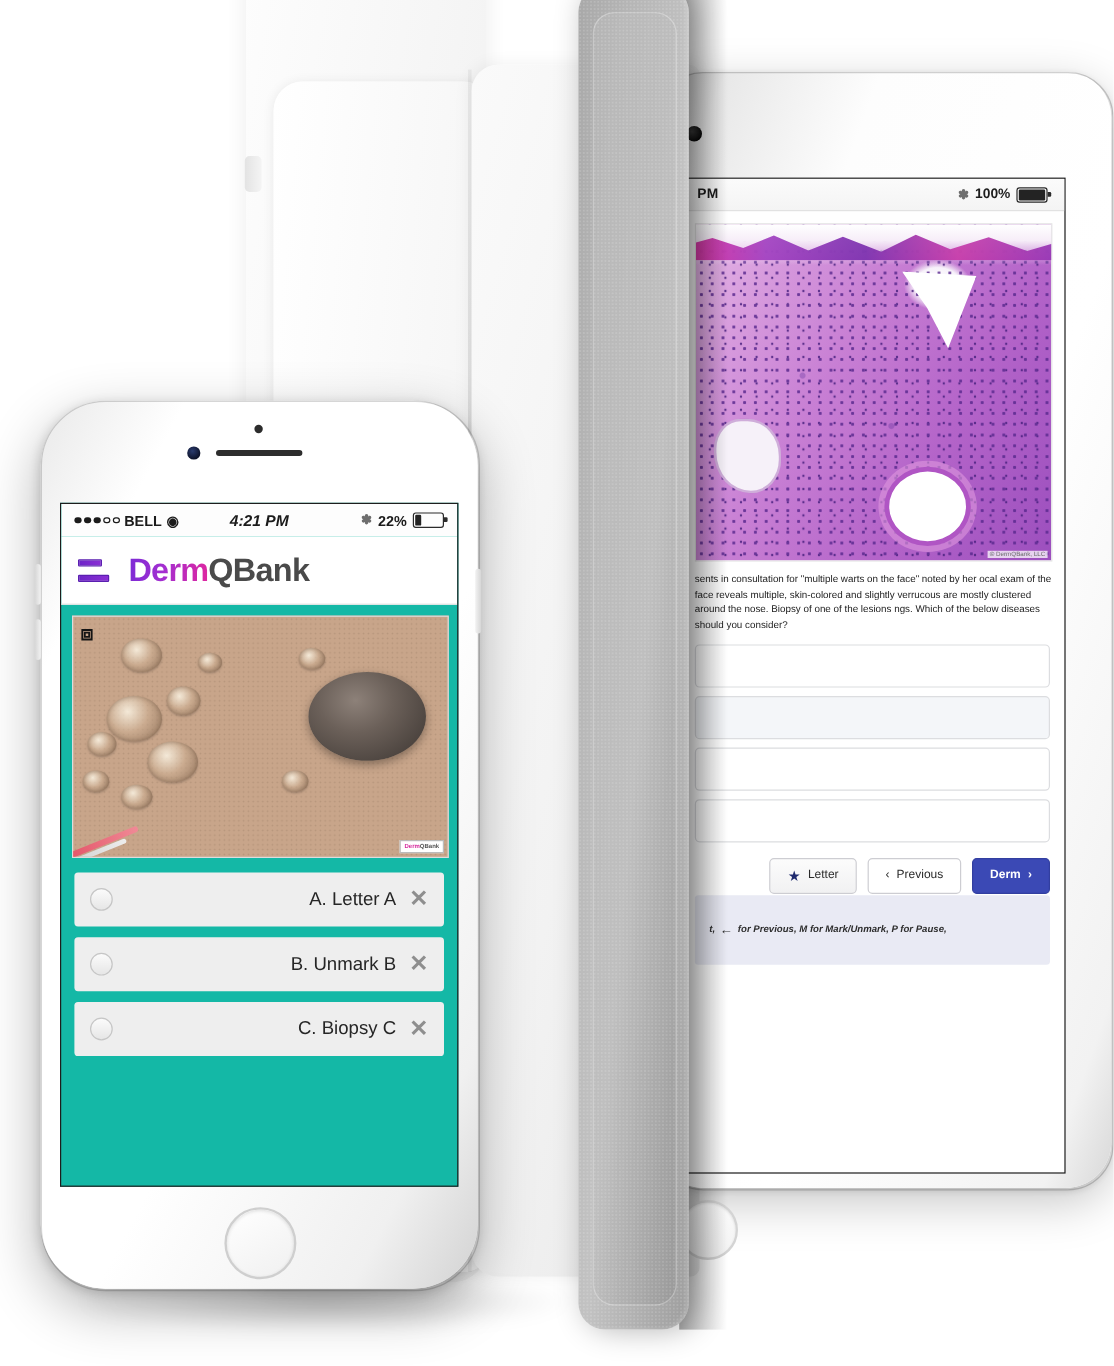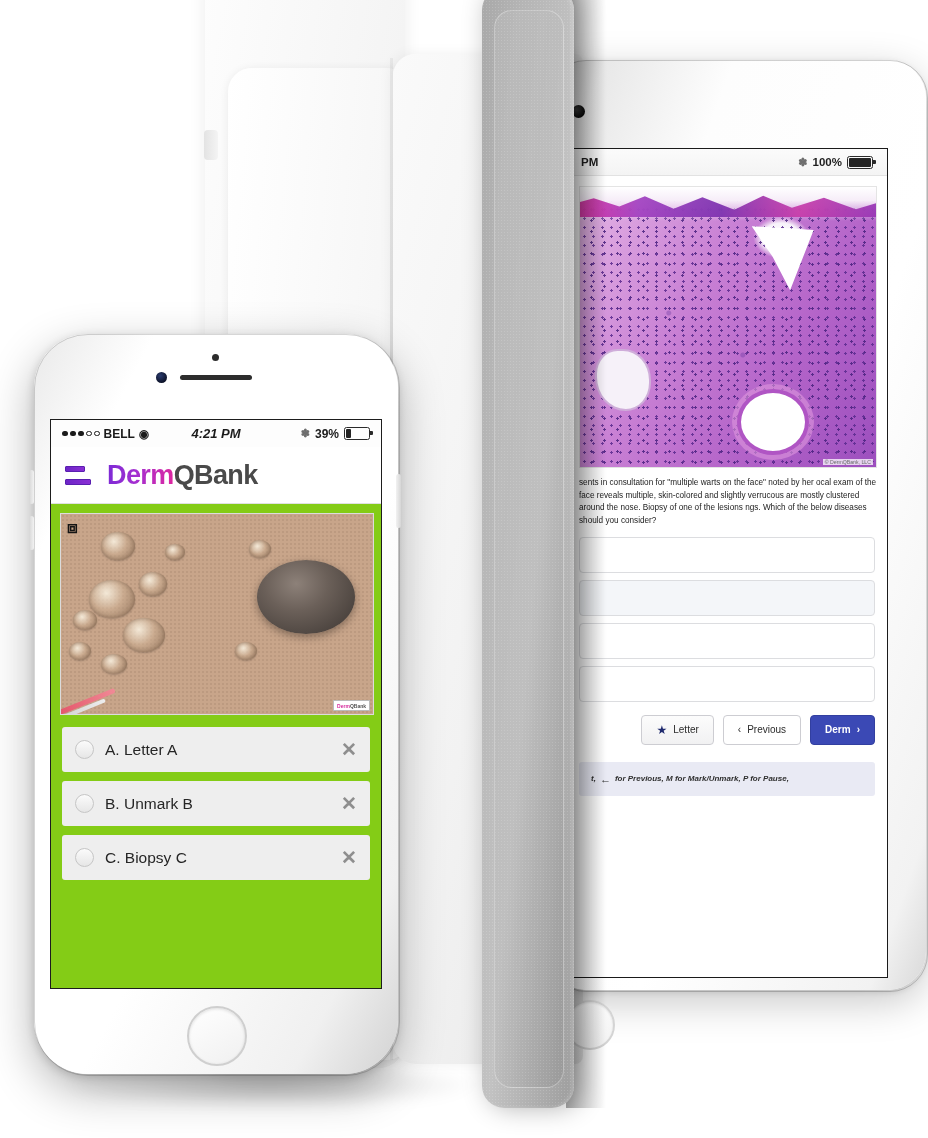--- a/index.html
+++ b/index.html
@@ -97,22 +97,22 @@
   .t-opt.sel{background:#f4f6f9;}
 
   .t-actions{margin-top:13px;display:flex;justify-content:flex-end;gap:9px;}
   .t-btn{height:30px;padding:0 14px;border:1px solid #cdcdd2;border-radius:4px;background:#fff;
      display:flex;align-items:center;gap:6px;font-size:10px;color:#2b2b2b;box-sizing:border-box;}
   .t-btn.grey{background:linear-gradient(to bottom,#fcfcfc,#f1f1f2);}
   .t-btn.primary{background:#3b49b5;border-color:#323fa0;color:#fff;font-weight:bold;}
   .star{color:#1f2a6e;font-size:12px;line-height:1;}
   .chev{font-size:10px;}
 
-  .t-hint{margin-top:17px;background:#e9eaf4;border-radius:3px;height:34px;
-     display:flex;align-items:center;padding:0 12px;font-size:8px;font-style:italic;
+  .t-hint{margin-top:1px;background:#e9eaf4;border-radius:3px;height:34px;
+     display:flex;align-items:center;padding:12px 12px;font-size:8px;font-style:italic;
      color:#2e2e2e;font-weight:bold;}
   .t-hint .arrow{font-style:normal;font-size:11px;margin:0 4px;}
 
   
   .flap{position:absolute;left:482px;top:-12px;width:92px;height:1120px;border-radius:22px;
      background:linear-gradient(95deg,#a8a8a8 0%,#b5b5b5 22%,#c2c2c2 55%,#9d9d9d 100%);
      box-shadow:6px 0 26px rgba(0,0,0,.30), inset -2px 0 4px rgba(255,255,255,.25);}
   .flap-inner{position:absolute;left:494px;top:10px;width:68px;height:1076px;border-radius:18px;
      border:1px solid rgba(255,255,255,.30);
      background:linear-gradient(95deg,rgba(255,255,255,.10),rgba(0,0,0,.05));}
@@ -139,21 +139,21 @@
      border:2px solid #cfcfcf;background:linear-gradient(150deg,#ffffff,#f0f0f0);
      box-shadow:inset 0 1px 3px rgba(0,0,0,.12);}
   .p-volup{position:absolute;left:29px;top:470px;width:5px;height:34px;border-radius:3px;
      background:linear-gradient(90deg,#d6d6d6,#f2f2f2);}
   .p-voldn{position:absolute;left:29px;top:516px;width:5px;height:34px;border-radius:3px;
      background:linear-gradient(90deg,#d6d6d6,#f2f2f2);}
   .p-power{position:absolute;left:396px;top:474px;width:5px;height:54px;border-radius:3px;
      background:linear-gradient(90deg,#f2f2f2,#d6d6d6);}
 
   .phone-screen{position:absolute;left:50px;top:419px;width:332px;height:570px;
-     background:#84cc16;overflow:hidden;border:1px solid #1d1d1d;box-sizing:border-box;}
+     background:#14b8a6;overflow:hidden;border:1px solid #1d1d1d;box-sizing:border-box;}
 
   
   .p-status{height:27px;display:flex;align-items:center;justify-content:space-between;
      padding:0 11px;font-size:12px;font-weight:bold;color:#1b1b1b;background:#fdfdfd;}
   .p-status .mid{position:absolute;left:0;right:0;text-align:center;font-size:13px;font-weight:bold;font-style:italic;}
   .p-status .left{display:flex;align-items:center;gap:4px;z-index:2;}
   .p-status .right{display:flex;align-items:center;gap:5px;z-index:2;}
   .sigdots{display:flex;gap:2.5px;align-items:center;}
   .sigdots i{width:5.5px;height:5.5px;border-radius:50%;background:#1b1b1b;display:block;}
   .sigdots i.off{background:transparent;border:1px solid #1b1b1b;box-sizing:border-box;}
@@ -200,21 +200,21 @@
   .photo-wm .a{color:#d62b9d;}
   .photo-wm .b{color:#555;}
 
   
   .p-q{margin:14px 11px 0 11px;font-size:16.5px;line-height:1.33;color:#242424;}
   .p-opts{margin:12px 11px 0 11px;display:flex;flex-direction:column;gap:9px;}
   .p-opt{height:45px;background:#eeeeee;border-radius:3px;display:flex;align-items:center;
      padding:0 13px;gap:11px;}
   .radio{width:17px;height:17px;border-radius:50%;border:1px solid #c6c6c6;
      background:linear-gradient(to bottom,#fbfbfb,#e6e6e6);flex:0 0 auto;}
-  .p-opt .lbl{font-size:15.5px;color:#262626;flex:1;}
+  .p-opt .lbl{font-size:15.5px;color:#262626;flex:1;text-align:right;}
   .xmark{color:#8e8e8e;font-size:19px;font-weight:bold;line-height:1;}
 
   
   .ground{position:absolute;left:60px;top:1060px;width:420px;height:50px;border-radius:50%;
      background:radial-gradient(ellipse,rgba(0,0,0,.20),rgba(0,0,0,0) 70%);filter:blur(6px);}
 </style>
 </head>
 <body>
 
 <div class="stage">
@@ -316,21 +316,21 @@
             <i></i>
             <i class="off"></i>
             <i class="off"></i>
         </span>
         <span>BELL</span>
         <span class="wifi">◉</span>
       </div>
       <div class="mid">4:21  PM</div>
       <div class="right">
         <span class="bt-glyph">✽</span>
-        <span>39%</span>
+        <span>22%</span>
         <span class="batt">
             <i style="width:5px"></i>
           </span>
       </div>
     </div>
 
     <div class="p-header">
       <div class="burger">
         <span class="short"></span>
           <span></span>

